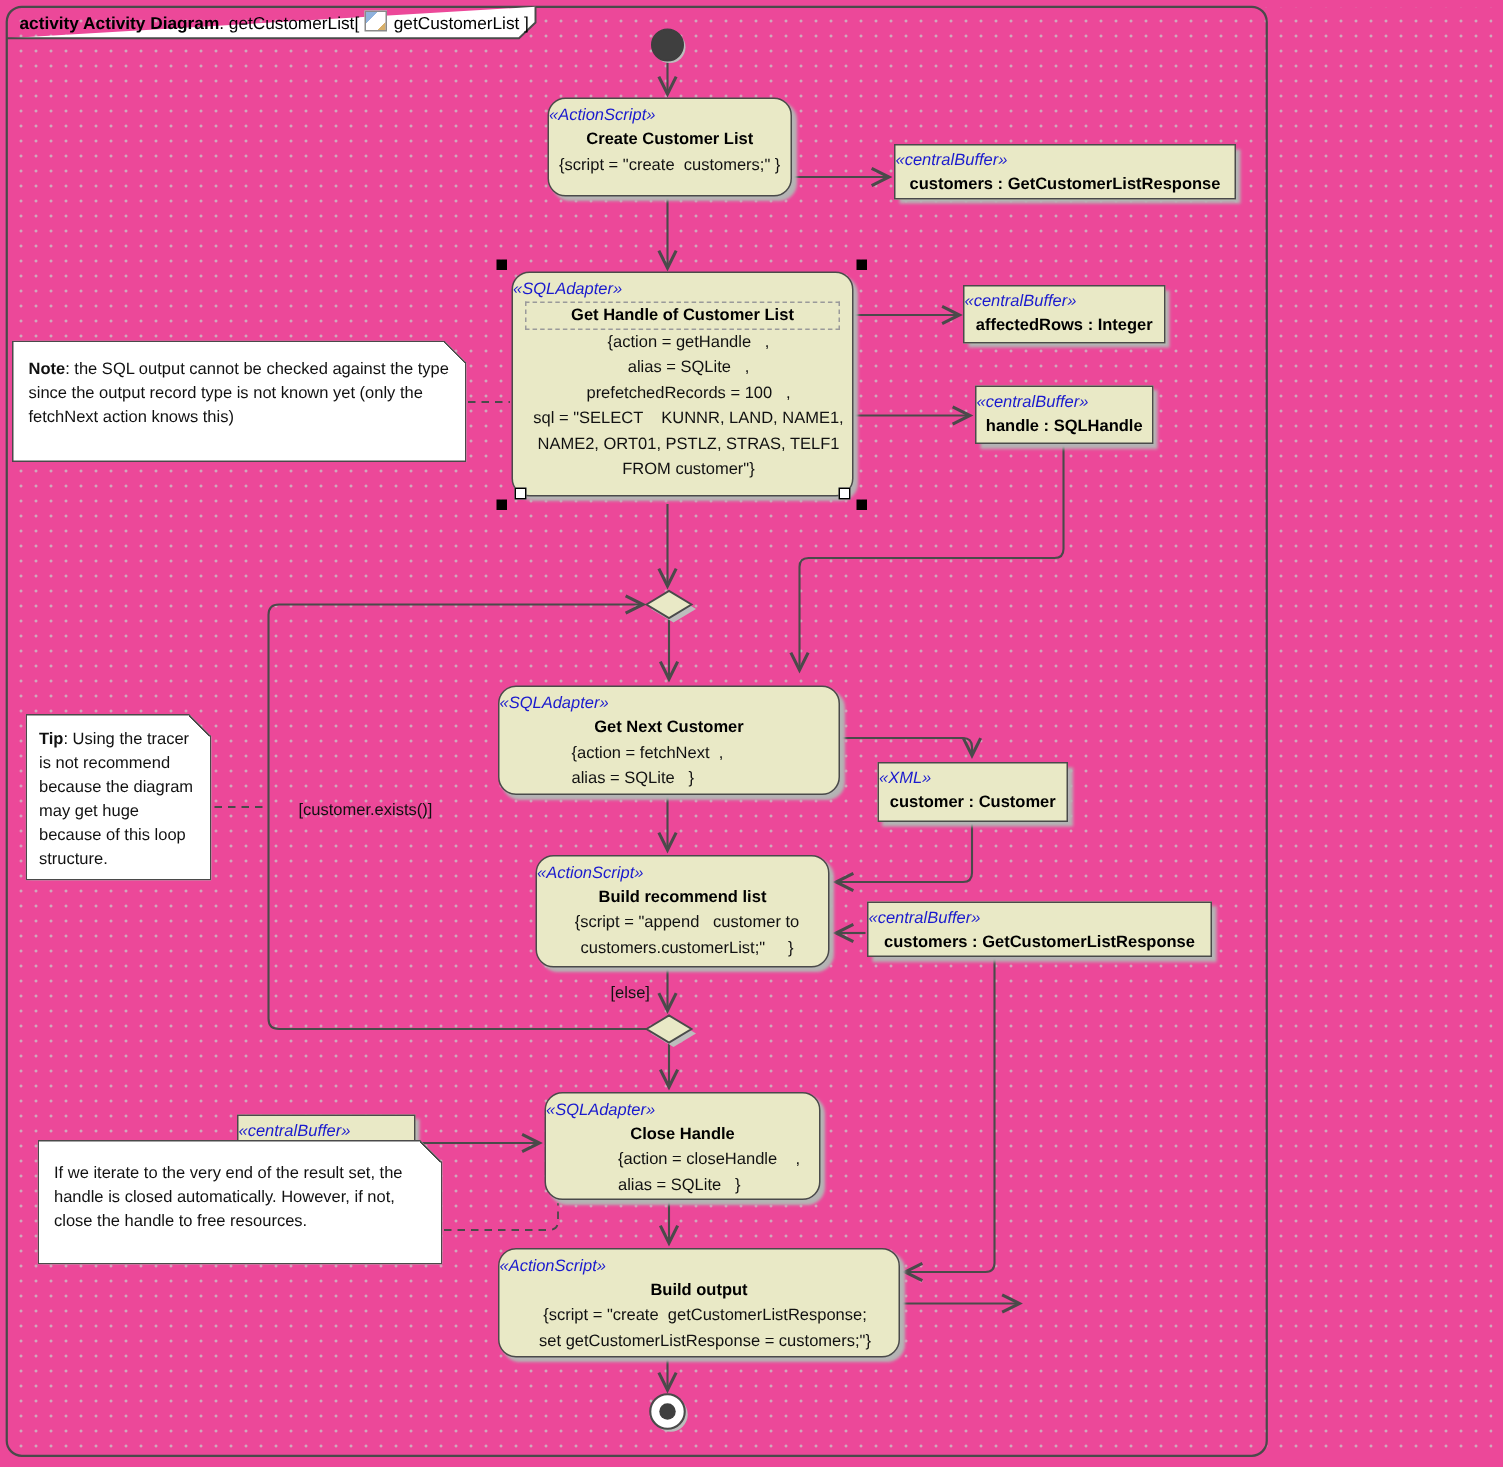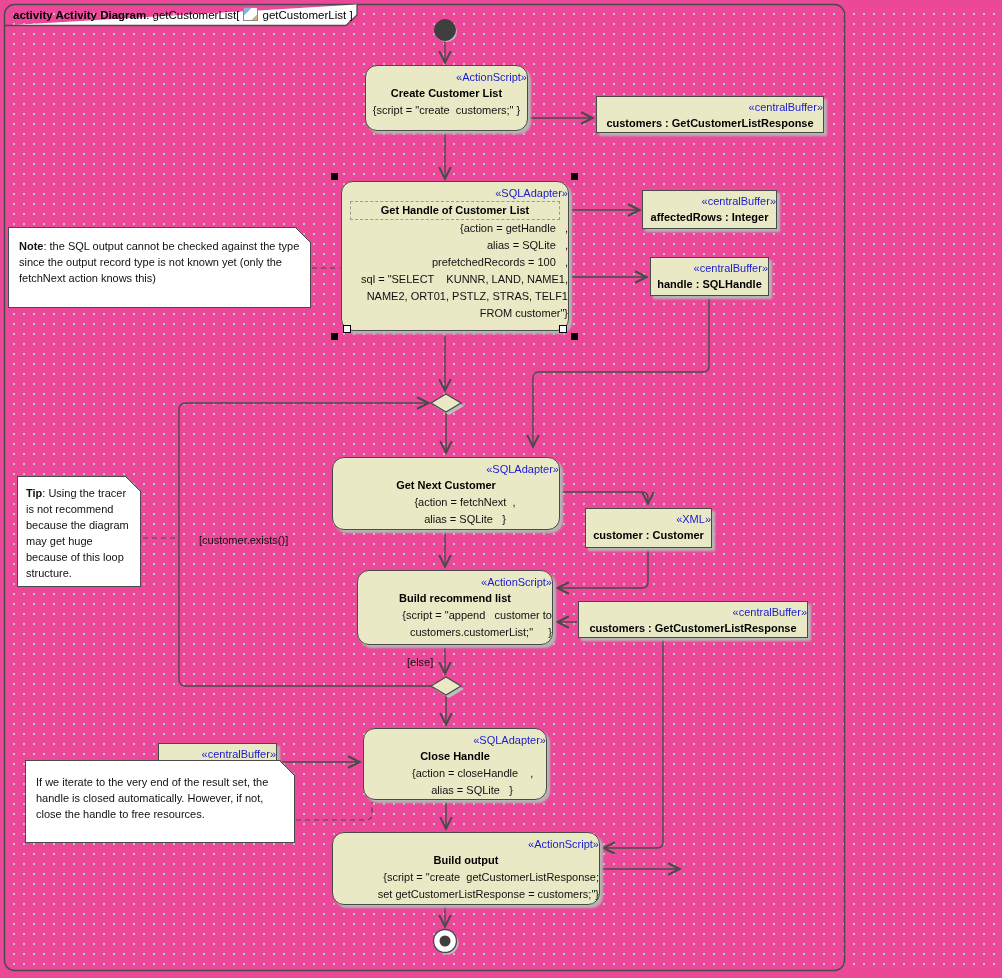--- a/index.html
+++ b/index.html
@@ -10,27 +10,27 @@
         background-size:10px 10px;background-position:4px 4px;}
   svg.layer{position:absolute;left:0;top:0;pointer-events:none;}
   .action{position:absolute;background:#e9e9c6;border:1.5px solid #4a4a4a;
           border-radius:12px;box-shadow:3px 3px 2px #b4b4b4;box-sizing:border-box;
           padding-top:3px;}
   .buffer{position:absolute;background:#e9e9c6;border:1.3px solid #4a4a4a;
           box-shadow:3px 3px 2px #b4b4b4;box-sizing:border-box;padding-top:2px;}
   .param{position:absolute;background:#ccccf2;border:1.5px solid #38384a;
          box-shadow:2px 2px 2px #b4b4b4;box-sizing:border-box;
          font-weight:bold;font-size:11.5px;text-align:center;white-space:nowrap;}
-  .stereo{color:#1a1ace;font-size:11px;text-align:right;line-height:16px;white-space:nowrap;}
+  .stereo{color:#1a1ace;font-size:11px;text-align:left;line-height:16px;white-space:nowrap;font-style:italic;}
   .nname{font-weight:bold;font-size:11px;text-align:center;line-height:17px;white-space:nowrap;}
   .props{font-size:11px;line-height:17px;color:#111;}
   .props div{white-space:pre;}
-  .p-left{text-align:right;padding-left:8px;}
+  .p-left{text-align:center;padding-left:8px;}
   .p-center{text-align:center;}
-  .p-right{text-align:center;padding-right:10px;padding-left:48px;}
+  .p-right{text-align:left;padding-right:10px;padding-left:48px;}
   .dashedname{border:1px dashed #9a9a9a;margin:0 8px;}
   .note{position:absolute;background:#fff;border:1px solid #4a4a4a;
         box-shadow:3px 3px 2px #b4b4b4;box-sizing:border-box;
         font-size:11px;line-height:16px;color:#111;
         clip-path:polygon(0 0, calc(100% - 15px) 0, 100% 15px, 100% 100%, 0 100%);}
   .note .fold{position:absolute;top:-1px;right:-1px;width:15px;height:15px;
         background:linear-gradient(45deg,#ffffff 0 calc(50% - 1px),#4a4a4a calc(50% - 1px) calc(50% + 0.6px),rgba(0,0,0,0) calc(50% + 0.6px));}
   .label{position:absolute;font-size:11px;color:#111;white-space:nowrap;text-align:center;}
   .handle{position:absolute;width:7px;height:7px;background:#000;}
   .handle.inner{background:#fff;border:1px solid #000;width:6px;height:6px;}

